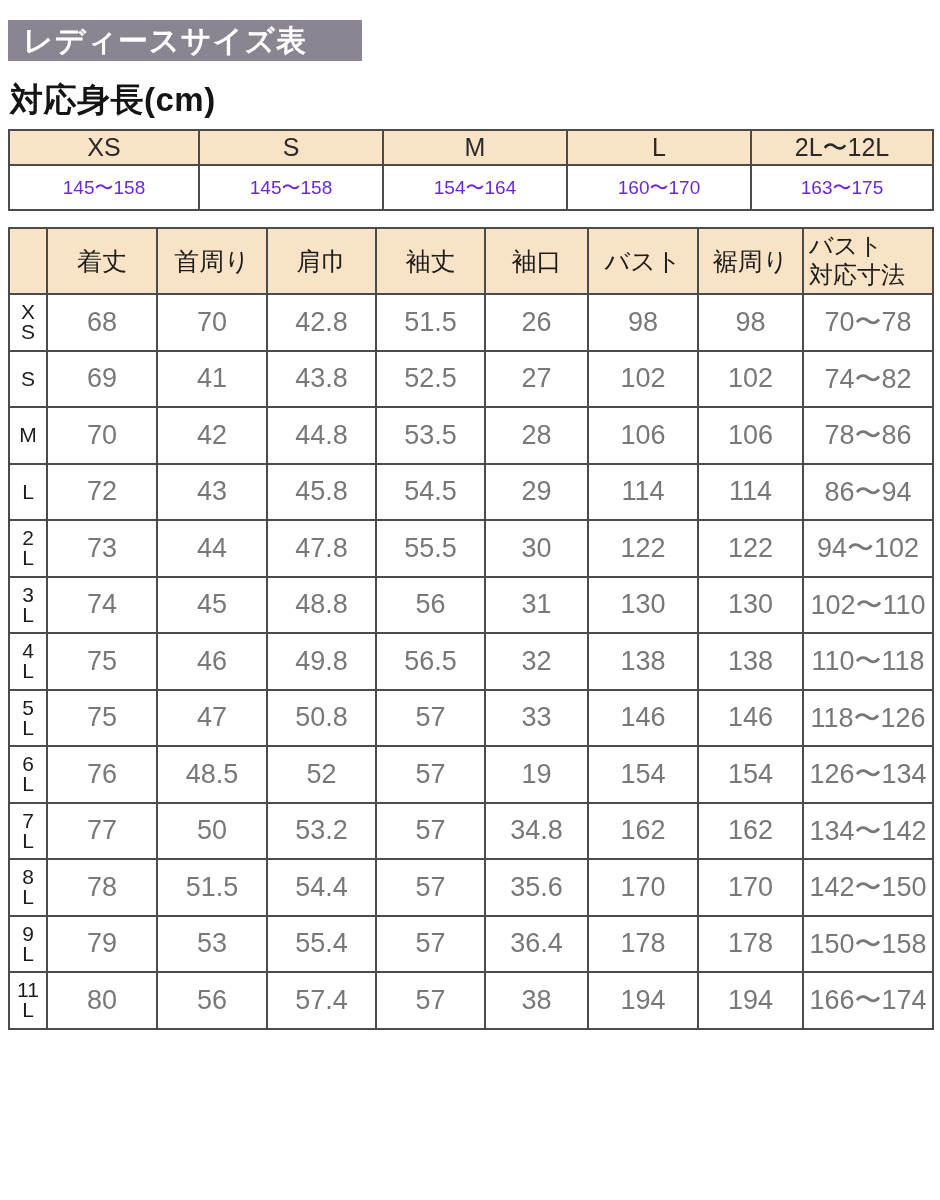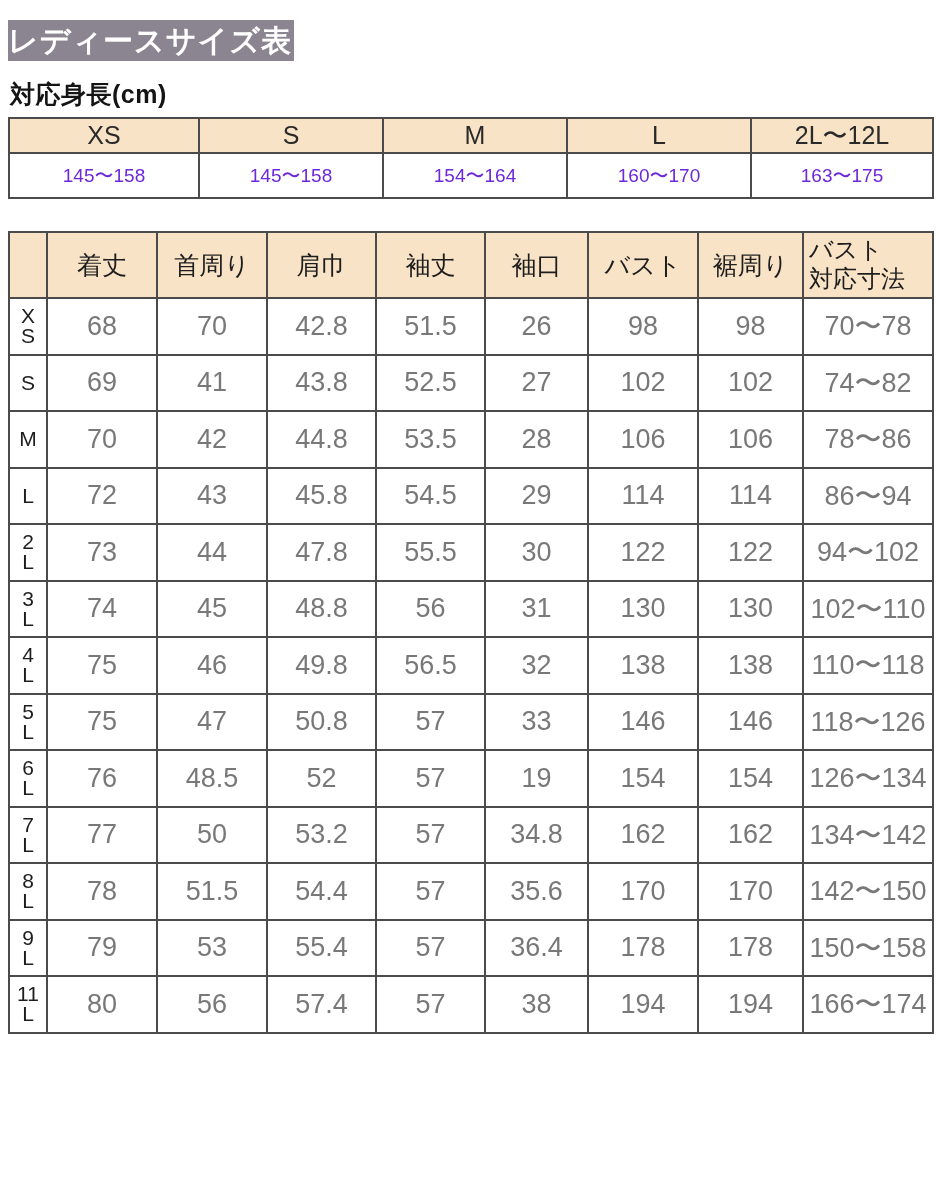--- a/index.html
+++ b/index.html
@@ -2,40 +2,40 @@
 <html><head>
 <meta charset="utf-8">
 <style>
   html,body{margin:0;padding:0;}
   body{
     width:940px;height:1200px;background:#ffffff;
     font-family:"Liberation Sans","DejaVu Sans",sans-serif;
     -webkit-font-smoothing:antialiased;
   }
   .title-bar{
-    margin:20px 0 0 8px;width:286px;height:41px;box-sizing:border-box;
+    margin:20px 0 0 8px;width:354px;height:41px;box-sizing:border-box;
     background:#8b8591;color:#ffffff;
     font-size:30px;font-weight:bold;line-height:41px;
-    letter-spacing:1px;
+    padding-left:15px;letter-spacing:1px;
   }
   .subtitle{
     margin:17px 0 6px 10px;
-    font-size:25px;font-weight:bold;color:#141414;letter-spacing:0.5px;
+    font-size:33px;font-weight:bold;color:#141414;letter-spacing:0.5px;
   }
   table{border-collapse:collapse;table-layout:fixed;margin-left:8px;border-radius:21px;}
   th,td{border:2px solid #4b4b4b;text-align:center;padding:0;overflow:hidden;}
   
   .height-table{width:924px;}
   .height-table th{
     background:#f8e3c6;height:31px;
     font-size:25px;font-weight:normal;color:#2a2a2a;
   }
   .height-table td{height:43px;font-size:19px;color:#6d28d9;background:#fff;}
   
-  .size-table{width:924px;margin-top:32px;}
+  .size-table{width:924px;margin-top:16px;}
   .size-table thead th{
     background:#f8e3c6;height:64px;
     font-size:25px;font-weight:normal;color:#1d1d1d;
   }
   .size-table thead th.bust-hdr{
     text-align:left;padding-left:5px;font-size:24px;line-height:1.2;
   }
   .size-table thead th.corner{background:#f8e3c6;}
   .size-table tbody th{
     background:#ffffff;font-size:21px;font-weight:normal;

